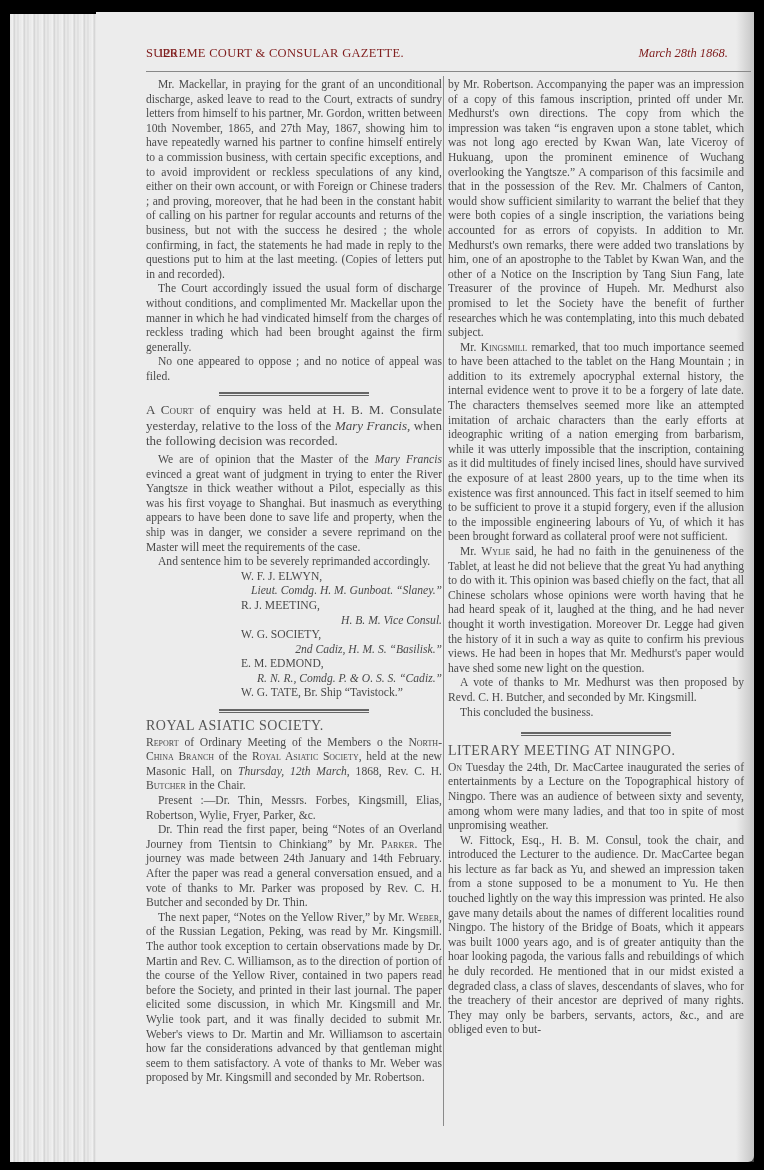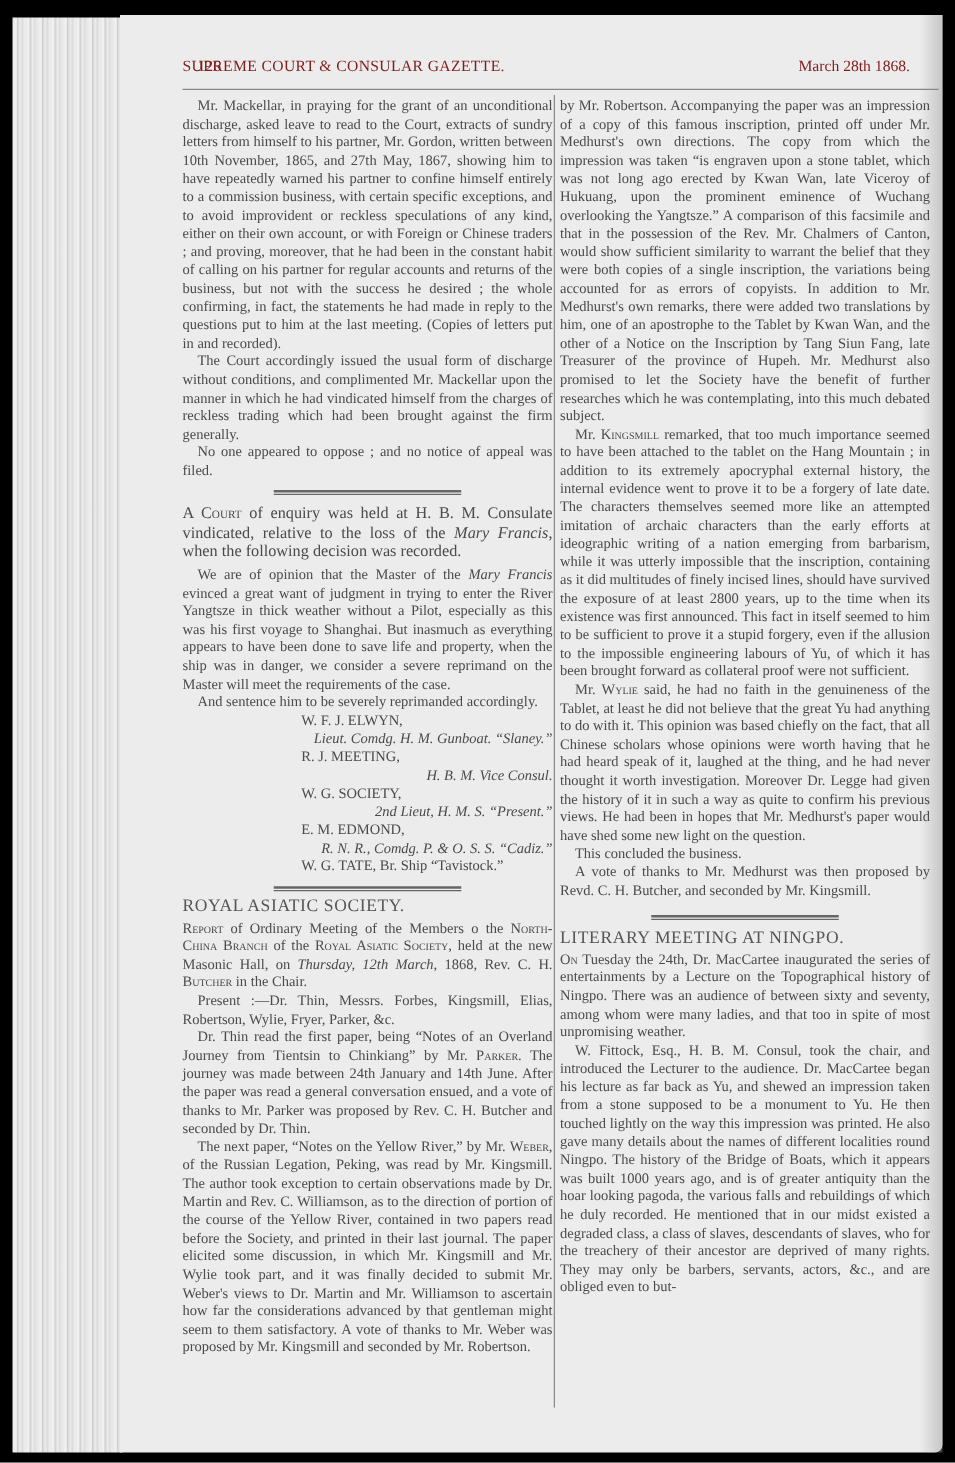--- a/index.html
+++ b/index.html
@@ -5,21 +5,21 @@
   html,body{margin:0;padding:0;}
   body{width:764px;height:1170px;background:#000;position:relative;overflow:hidden;font-family:"Liberation Serif","DejaVu Serif",serif;}
   .page-edges{position:absolute;left:10px;top:14px;width:88px;height:1148px;
     background:repeating-linear-gradient(90deg,#e8e8e8 0px,#f2f2f2 3px,#cfcfcf 4px,#ececec 6px,#dcdcdc 8px,#f0f0f0 10px);}
   .page{position:absolute;left:96px;top:12px;width:658px;height:1150px;background:#ececec;
     border-radius:0 0 6px 0;}
   .right-fade{position:absolute;right:0;top:0;width:18px;height:100%;background:linear-gradient(90deg,rgba(0,0,0,0),rgba(150,150,150,0.45));}
   .header{position:absolute;left:50px;top:34px;width:600px;height:20px;font-size:12.5px;color:#7f1d1d;}
   .header .pg{position:absolute;left:12px;top:0;}
   .header .title{position:absolute;left:0;right:0;text-align:left;letter-spacing:0.3px;}
-  .header .date{position:absolute;right:18px;top:0;}
+  .header .date{position:absolute;right:18px;top:0;font-style:italic;}
   .header-rule{position:absolute;left:50px;top:59px;width:605px;border-top:1px solid #888;}
   .col{position:absolute;top:66px;width:296px;font-size:11.6px;line-height:14.6px;color:#4a4a4a;text-align:justify;}
   .col.left{left:50px;}
   .col.right{left:352px;}
   .col-divider{position:absolute;left:347px;top:64px;height:1050px;border-left:1px solid #8a8a8a;}
   p{margin:0;text-indent:12px;}
   p.noindent{text-indent:0;}
   .sc{font-variant:small-caps;}
   em{}
   .rule{width:150px;margin:8px auto 6px;border-top:2px solid #666;border-bottom:1px solid #666;height:1px;}
@@ -44,51 +44,51 @@
   <div class="header-rule"></div>
   <div class="col-divider"></div>
 
   <div class="col left">
     <p>Mr. Mackellar, in praying for the grant of an unconditional discharge, asked leave to read to the Court, extracts of sundry letters from himself to his partner, Mr. Gordon, written between 10th November, 1865, and 27th May, 1867, showing him to have repeatedly warned his partner to confine himself entirely to a commission business, with certain specific exceptions, and to avoid improvident or reckless speculations of any kind, either on their own account, or with Foreign or Chinese traders ; and proving, moreover, that he had been in the constant habit of calling on his partner for regular accounts and returns of the business, but not with the success he desired ; the whole confirming, in fact, the statements he had made in reply to the questions put to him at the last meeting. (Copies of letters put in and recorded).</p>
     <p>The Court accordingly issued the usual form of discharge without conditions, and complimented Mr. Mackellar upon the manner in which he had vindicated himself from the charges of reckless trading which had been brought against the firm generally.</p>
     <p>No one appeared to oppose ; and no notice of appeal was filed.</p>
 
     <div class="rule"></div>
 
-    <p class="noindent lead"><span class="sc">A Court</span><span> of enquiry was held at H. B. M. Consulate vindicated, relative to the loss of the </span><em>Mary Francis</em><span>, when the following decision was recorded.</span></p>
+    <p class="noindent lead"><span class="sc">A Court</span><span> of enquiry was held at H. B. M. Consulate yesterday, relative to the loss of the </span><em>Mary Francis</em><span>, when the following decision was recorded.</span></p>
     <p style="margin-top:4px;"><span>We are of opinion that the Master of the </span><em>Mary Francis</em><span> evinced a great want of judgment in trying to enter the River Yangtsze in thick weather without a Pilot, especially as this was his first voyage to Shanghai. But inasmuch as everything appears to have been done to save life and property, when the ship was in danger, we consider a severe reprimand on the Master will meet the requirements of the case.</span></p>
     <p>And sentence him to be severely reprimanded accordingly.</p>
 
     <div class="sig">
       <span class="name">W. F. J. ELWYN,</span>
       <span class="role">Lieut. Comdg. H. M. Gunboat. “Slaney.”</span>
       <span class="name">R. J. MEETING,</span>
       <span class="role">H. B. M. Vice Consul.</span>
       <span class="name">W. G. SOCIETY,</span>
-      <span class="role">2nd Lieut, H. M. S. “Present.”</span>
+      <span class="role">2nd Cadiz, H. M. S. “Basilisk.”</span>
       <span class="name">E. M. EDMOND,</span>
       <span class="role">R. N. R., Comdg. P. &amp; O. S. S. “Cadiz.”</span>
       <span class="name">W. G. TATE, Br. Ship “Tavistock.”</span>
     </div>
 
     <div class="rule"></div>
     <div class="section-title">ROYAL ASIATIC SOCIETY.</div>
 
     <p class="noindent"><span class="sc">Report</span><span> of Ordinary Meeting of the Members o the </span><span class="sc">North-China Branch</span><span> of the </span><span class="sc">Royal Asiatic Society</span><span>, held at the new Masonic Hall, on </span><em>Thursday, 12th March</em><span>, 1868, Rev. C. H. </span><span class="sc">Butcher</span><span> in the Chair.</span></p>
     <p>Present :—Dr. Thin, Messrs. Forbes, Kingsmill, Elias, Robertson, Wylie, Fryer, Parker, &amp;c.</p>
-    <p><span>Dr. Thin read the first paper, being “Notes of an Overland Journey from Tientsin to Chinkiang” by Mr. </span><span class="sc">Parker</span><span>. The journey was made between 24th January and 14th June. After the paper was read a general conversation ensued, and a vote of thanks to Mr. Parker was proposed by Rev. C. H. Butcher and seconded by Dr. Thin.</span></p>
+    <p><span>Dr. Thin read the first paper, being “Notes of an Overland Journey from Tientsin to Chinkiang” by Mr. </span><span class="sc">Parker</span><span>. The journey was made between 24th January and 14th February. After the paper was read a general conversation ensued, and a vote of thanks to Mr. Parker was proposed by Rev. C. H. Butcher and seconded by Dr. Thin.</span></p>
     <p><span>The next paper, “Notes on the Yellow River,” by Mr. </span><span class="sc">Weber</span><span>, of the Russian Legation, Peking, was read by Mr. Kingsmill. The author took exception to certain observations made by Dr. Martin and Rev. C. Williamson, as to the direction of portion of the course of the Yellow River, contained in two papers read before the Society, and printed in their last journal. The paper elicited some discussion, in which Mr. Kingsmill and Mr. Wylie took part, and it was finally decided to submit Mr. Weber's views to Dr. Martin and Mr. Williamson to ascertain how far the considerations advanced by that gentleman might seem to them satisfactory. A vote of thanks to Mr. Weber was proposed by Mr. Kingsmill and seconded by Mr. Robertson.</span></p>
   </div>
 
   <div class="col right">
     <p class="noindent">by Mr. Robertson. Accompanying the paper was an impression of a copy of this famous inscription, printed off under Mr. Medhurst's own directions. The copy from which the impression was taken “is engraven upon a stone tablet, which was not long ago erected by Kwan Wan, late Viceroy of Hukuang, upon the prominent eminence of Wuchang overlooking the Yangtsze.” A comparison of this facsimile and that in the possession of the Rev. Mr. Chalmers of Canton, would show sufficient similarity to warrant the belief that they were both copies of a single inscription, the variations being accounted for as errors of copyists. In addition to Mr. Medhurst's own remarks, there were added two translations by him, one of an apostrophe to the Tablet by Kwan Wan, and the other of a Notice on the Inscription by Tang Siun Fang, late Treasurer of the province of Hupeh. Mr. Medhurst also promised to let the Society have the benefit of further researches which he was contemplating, into this much debated subject.</p>
     <p><span>Mr. </span><span class="sc">Kingsmill</span><span> remarked, that too much importance seemed to have been attached to the tablet on the Hang Mountain ; in addition to its extremely apocryphal external history, the internal evidence went to prove it to be a forgery of late date. The characters themselves seemed more like an attempted imitation of archaic characters than the early efforts at ideographic writing of a nation emerging from barbarism, while it was utterly impossible that the inscription, containing as it did multitudes of finely incised lines, should have survived the exposure of at least 2800 years, up to the time when its existence was first announced. This fact in itself seemed to him to be sufficient to prove it a stupid forgery, even if the allusion to the impossible engineering labours of Yu, of which it has been brought forward as collateral proof were not sufficient.</span></p>
     <p><span>Mr. </span><span class="sc">Wylie</span><span> said, he had no faith in the genuineness of the Tablet, at least he did not believe that the great Yu had anything to do with it. This opinion was based chiefly on the fact, that all Chinese scholars whose opinions were worth having that he had heard speak of it, laughed at the thing, and he had never thought it worth investigation. Moreover Dr. Legge had given the history of it in such a way as quite to confirm his previous views. He had been in hopes that Mr. Medhurst's paper would have shed some new light on the question.</span></p>
+    <p>A vote of thanks to Mr. Medhurst was then proposed by Revd. C. H. Butcher, and seconded by Mr. Kingsmill.</p>
     <p>This concluded the business.</p>
-    <p>A vote of thanks to Mr. Medhurst was then proposed by Revd. C. H. Butcher, and seconded by Mr. Kingsmill.</p>
 
     <div class="rule" style="margin-top:12px;"></div>
     <div class="section-title" style="margin-top:8px;">LITERARY MEETING AT NINGPO.</div>
 
     <p class="noindent"><span class="sc">On</span><span> Tuesday the 24th, Dr. MacCartee inaugurated the series of entertainments by a Lecture on the Topographical history of Ningpo. There was an audience of between sixty and seventy, among whom were many ladies, and that too in spite of most unpromising weather.</span></p>
     <p>W. Fittock, Esq., H. B. M. Consul, took the chair, and introduced the Lecturer to the audience. Dr. MacCartee began his lecture as far back as Yu, and shewed an impression taken from a stone supposed to be a monument to Yu. He then touched lightly on the way this impression was printed. He also gave many details about the names of different localities round Ningpo. The history of the Bridge of Boats, which it appears was built 1000 years ago, and is of greater antiquity than the hoar looking pagoda, the various falls and rebuildings of which he duly recorded. He mentioned that in our midst existed a degraded class, a class of slaves, descendants of slaves, who for the treachery of their ancestor are deprived of many rights. They may only be barbers, servants, actors, &amp;c., and are obliged even to but-</p>
   </div>
 </div>
 
 </body></html>

